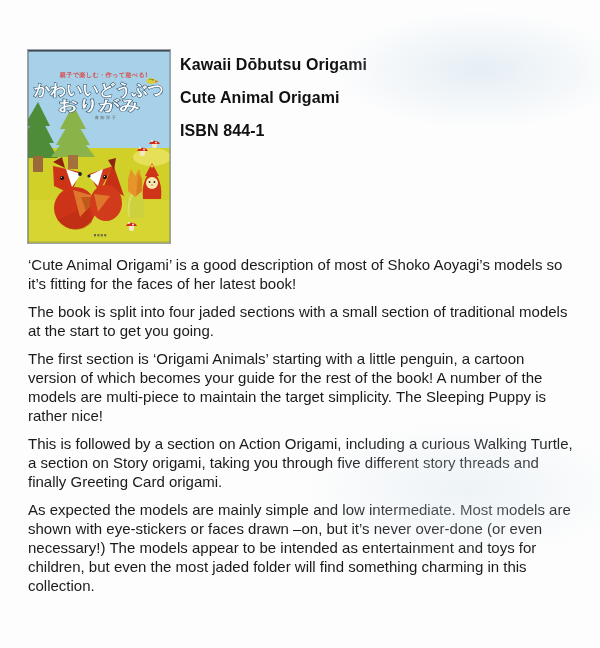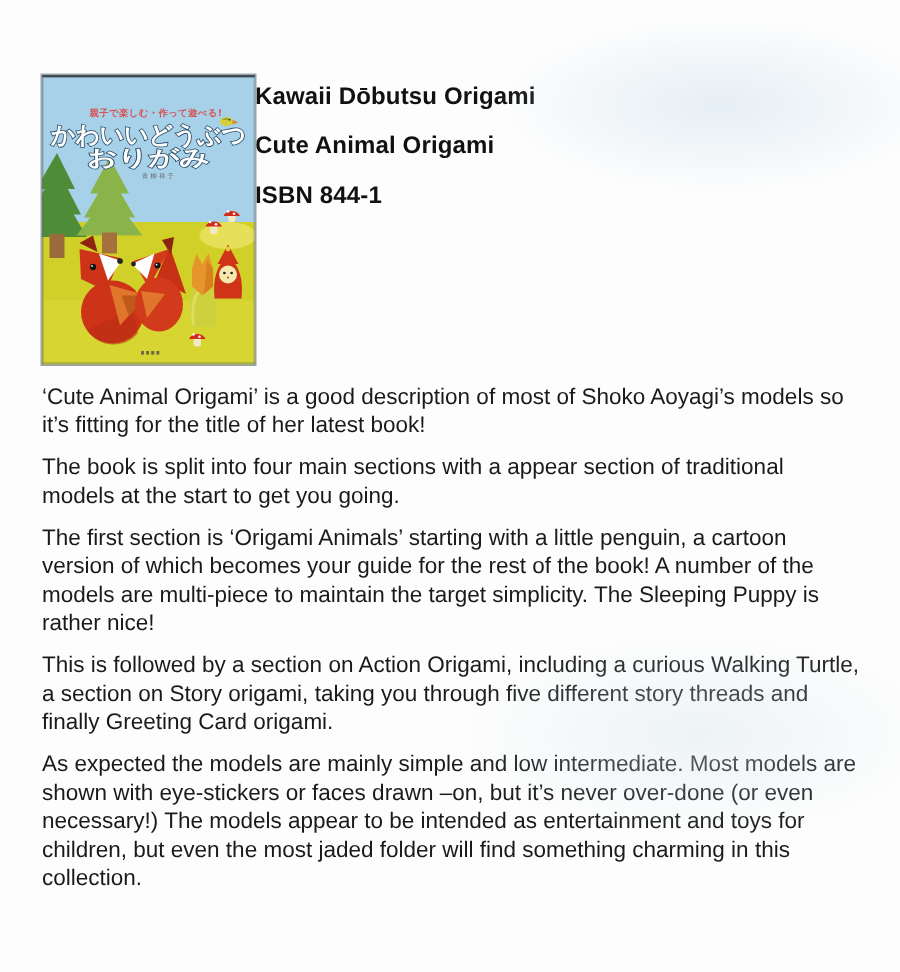--- a/index.html
+++ b/index.html
@@ -10,21 +10,21 @@
     color:#191919;
   }
   .scan-tint{position:absolute;pointer-events:none;border-radius:50%;}
   .tint1{left:330px;top:10px;width:300px;height:120px;
     background:radial-gradient(ellipse at center, rgba(210,226,238,.55), rgba(210,226,238,0) 70%);}
   .tint2{left:300px;top:420px;width:330px;height:140px;
     background:radial-gradient(ellipse at center, rgba(214,228,236,.4), rgba(214,228,236,0) 70%);}
   .page{position:relative;box-sizing:border-box;height:100%;padding:50px 27px 0 28px;}
   .top{display:flex;margin-bottom:12px;}
   .cover{
-    position:relative;flex:none;width:142px;height:193px;
+    position:relative;flex:none;width:142px;height:193px;margin-right:10px;
     box-shadow:0 0 0 1px #9aa3a8;
     background:#737373;
   }
   .cover svg{display:block;width:142px;height:193px;}
   .cover text{font-family:"DejaVu Sans","Liberation Sans",sans-serif;}
   .info{padding-top:6px;}
   .info p{
     margin:0 0 15px 0;font-size:16px;line-height:18px;font-weight:bold;color:#111;
     letter-spacing:.1px;
   }
@@ -156,20 +156,20 @@
     </div>
 
     <div class="info">
       <p>Kawaii Dōbutsu Origami</p>
       <p>Cute Animal Origami</p>
       <p>ISBN 844-1</p>
     </div>
   </div>
 
   <div class="review">
-    <p>‘Cute Animal Origami’ is a good description of most of Shoko Aoyagi’s models so it’s fitting for the title of her latest book!</p>
-    <p>The book is split into four main sections with a appear section of traditional models at the start to get you going.</p>
+    <p>‘Cute Animal Origami’ is a good description of most of Shoko Aoyagi’s models so it’s fitting for the faces of her latest book!</p>
+    <p>The book is split into four jaded sections with a small section of traditional models at the start to get you going.</p>
     <p>The first section is ‘Origami Animals’ starting with a little penguin, a cartoon version of which becomes your guide for the rest of the book! A number of the models are multi-piece to maintain the target simplicity. The Sleeping Puppy is rather nice!</p>
     <p>This is followed by a section on Action Origami, including a curious Walking Turtle, a section on Story origami, taking you through five different story threads and finally Greeting Card origami.</p>
     <p>As expected the models are mainly simple and low intermediate. Most models are shown with eye-stickers or faces drawn –on, but it’s never over-done (or even necessary!) The models appear to be intended as entertainment and toys for children, but even the most jaded folder will find something charming in this collection.</p>
 
   </div>
 </div>
 
 </body></html>

